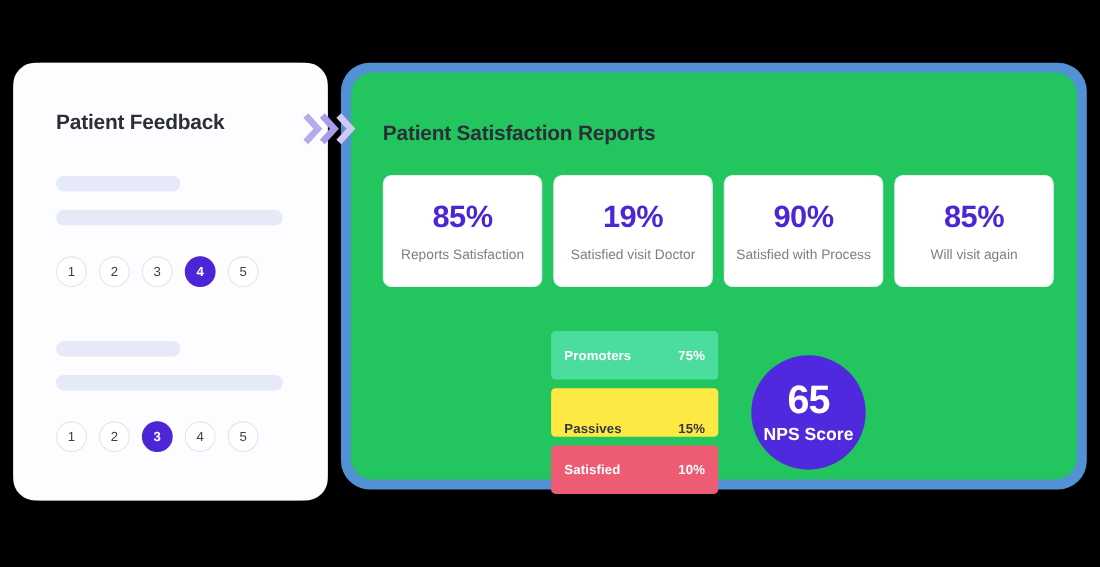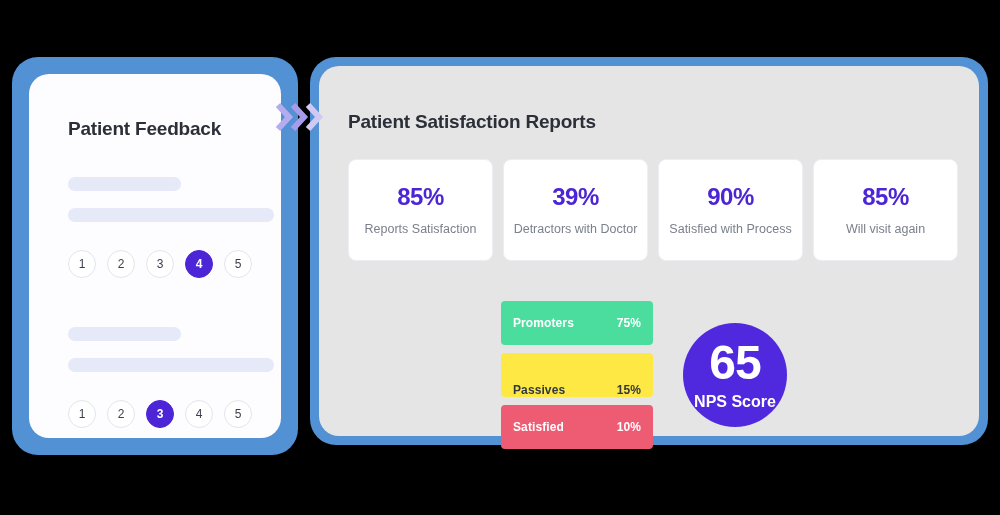--- a/index.html
+++ b/index.html
@@ -26,21 +26,21 @@
   
   .left-frame {
     position: absolute;
     left: 12px;
     top: 57px;
     width: 286px;
     height: 398px;
     box-sizing: border-box;
     background: #5191d4;
     border-radius: 26px;
-    padding: 17px;
+    padding: 0;
   }
   .left-card {
     width: 100%;
     height: 100%;
     box-sizing: border-box;
     background: #fdfdff;
     border-radius: 20px;
     position: relative;
   }
 
@@ -112,21 +112,21 @@
     box-sizing: border-box;
     background: #5191d4;
     border-radius: 26px;
     padding: 9px;
     z-index: 4;
   }
   .right-card {
     width: 100%;
     height: 100%;
     box-sizing: border-box;
-    background: #e5e5e5;
+    background: #22c55e;
     border-radius: 20px;
     position: relative;
   }
 
   .right-title {
     position: absolute;
     left: 29px;
     top: 45px;
     font-size: 19px;
     font-weight: bold;
@@ -148,21 +148,21 @@
     box-sizing: border-box;
     background: #ffffff;
     border: 1px solid #eceef4;
     border-radius: 8px;
     display: flex;
     flex-direction: column;
     align-items: center;
     justify-content: center;
   }
   .stat-value {
-    font-size: 24px;
+    font-size: 28px;
     font-weight: bold;
     color: #4c26d6;
     letter-spacing: -0.5px;
     line-height: 1;
   }
   .stat-label {
     margin-top: 13px;
     font-size: 12.5px;
     color: #7b808c;
     white-space: nowrap;
@@ -204,21 +204,21 @@
     height: 104px;
     border-radius: 50%;
     background: #5029df;
     display: flex;
     flex-direction: column;
     align-items: center;
     justify-content: center;
     color: #ffffff;
   }
   .nps-number {
-    font-size: 48px;
+    font-size: 36px;
     font-weight: bold;
     line-height: 1;
     letter-spacing: -1px;
   }
   .nps-caption {
     margin-top: 6px;
     font-size: 16px;
     font-weight: bold;
   }
 </style>
@@ -273,22 +273,22 @@
     <div class="right-card">
 
       <div class="right-title">Patient Satisfaction Reports</div>
 
       <div class="stats-row">
         <div class="stat-card">
           <div class="stat-value">85%</div>
           <div class="stat-label">Reports Satisfaction</div>
         </div>
         <div class="stat-card">
-          <div class="stat-value">39%</div>
-          <div class="stat-label">Detractors with Doctor</div>
+          <div class="stat-value">19%</div>
+          <div class="stat-label">Satisfied visit Doctor</div>
         </div>
         <div class="stat-card">
           <div class="stat-value">90%</div>
           <div class="stat-label">Satisfied with Process</div>
         </div>
         <div class="stat-card">
           <div class="stat-value">85%</div>
           <div class="stat-label">Will visit again</div>
         </div>
       </div>

